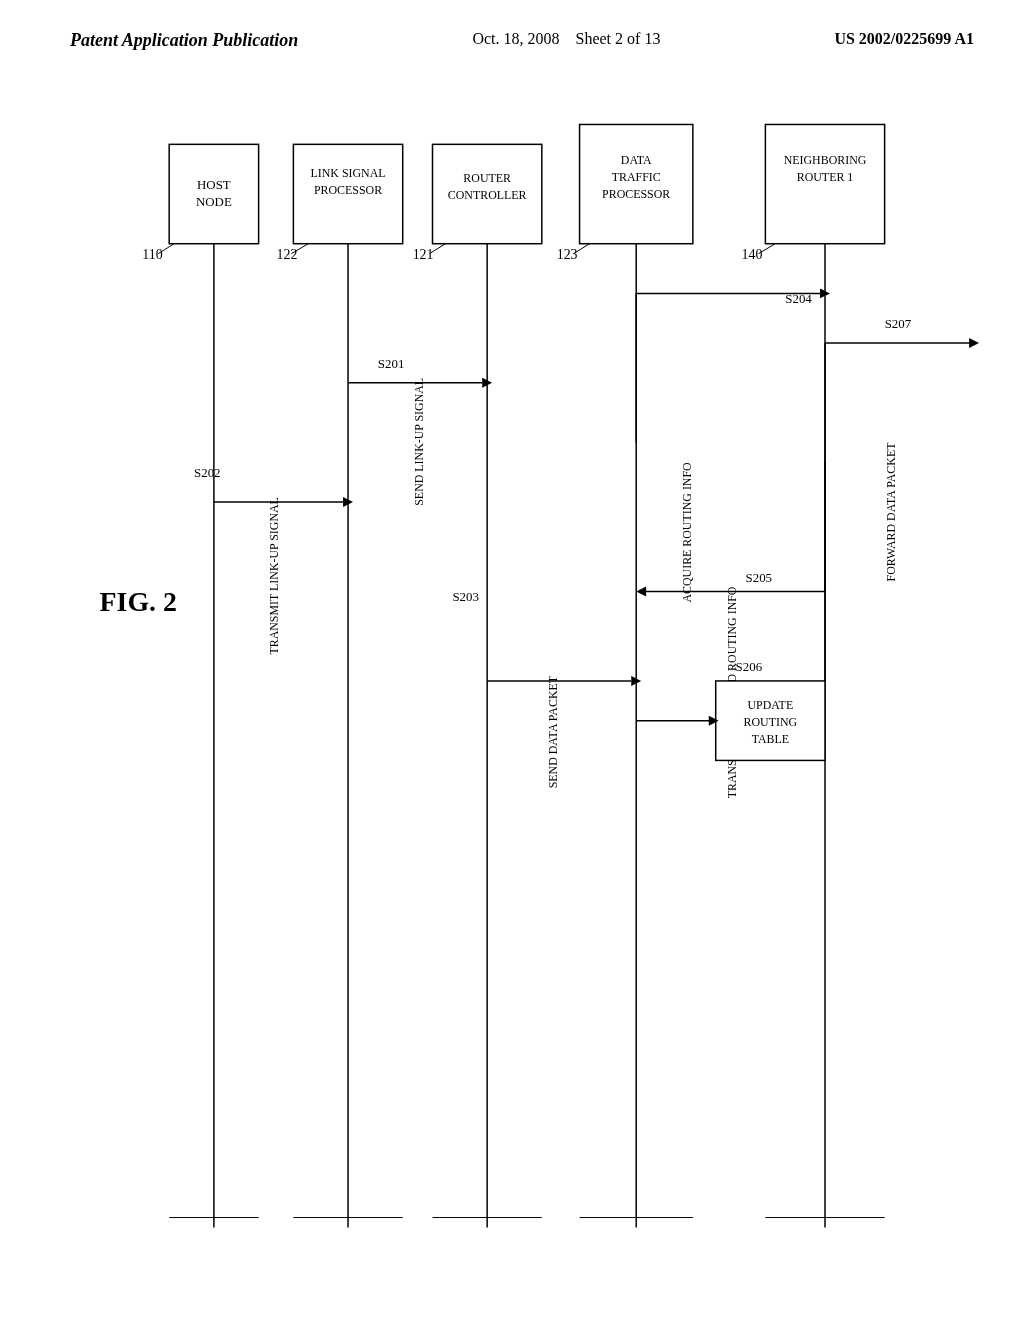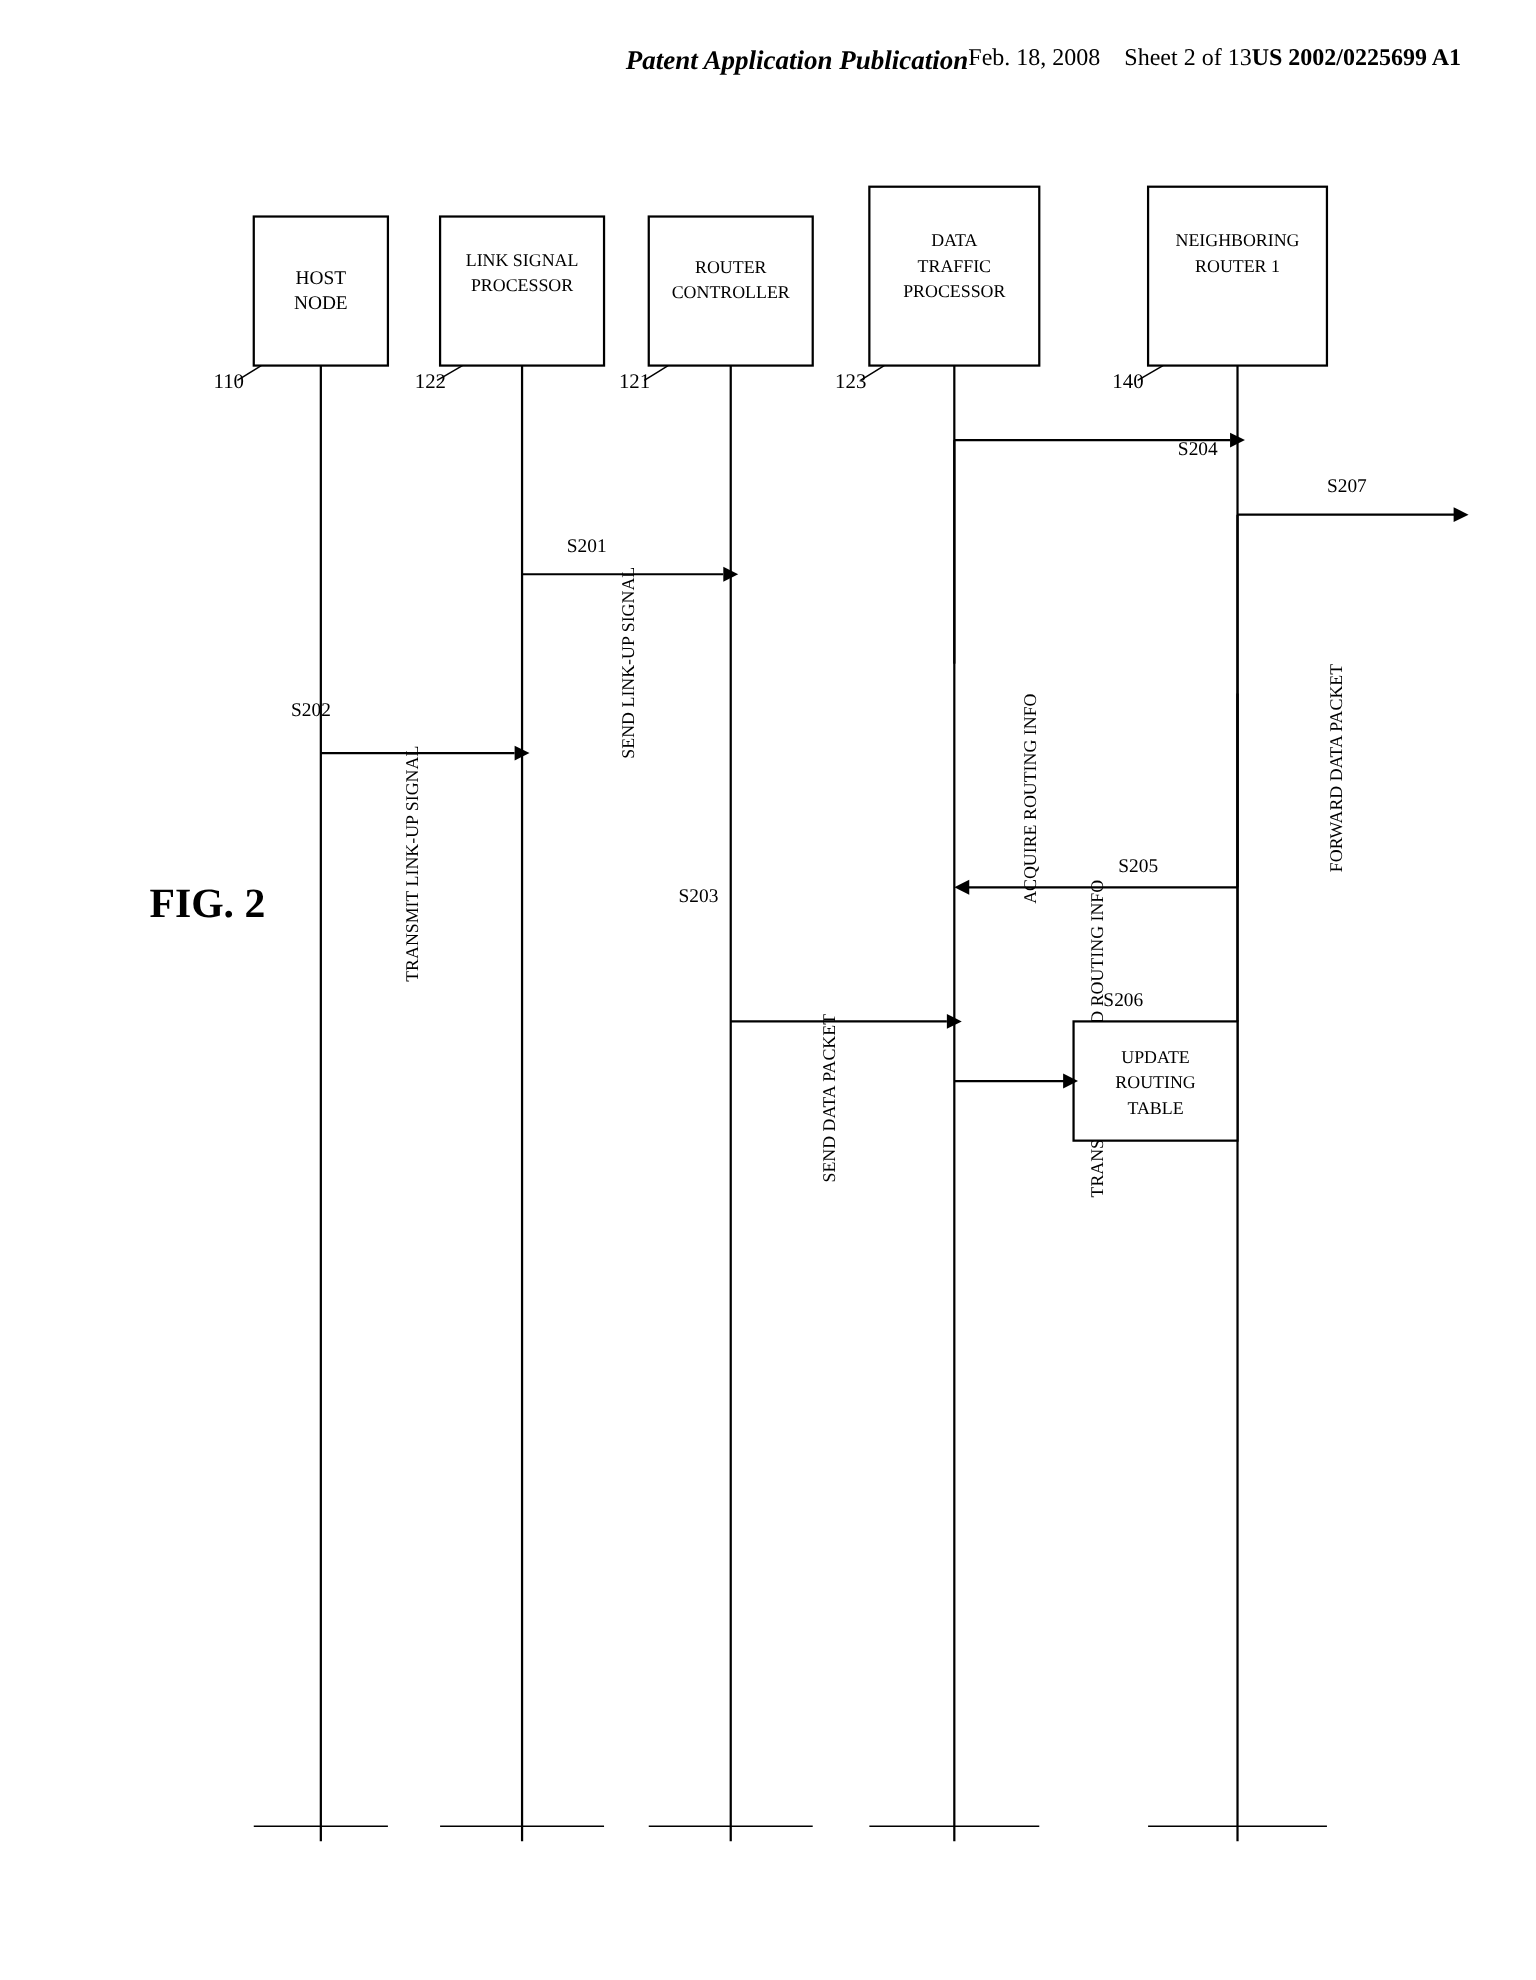--- a/index.html
+++ b/index.html
@@ -8,23 +8,23 @@
       height: 1320px;
       background: #fff;
       font-family: 'Times New Roman', Times, serif;
       overflow: hidden;
       position: relative;
     }
 
     
     .header {
       display: flex;
-      justify-content: flex-end;
+      justify-content: space-between;
       align-items: flex-start;
-      padding: 30px 50px 10px 54px;
+      padding: 30px 50px 10px 70px;
       border-bottom: none;
     }
     .header-left {
       font-size: 18px;
       font-weight: bold;
       font-style: italic;
     }
     .header-center {
       font-size: 16px;
       text-align: center;
@@ -50,21 +50,21 @@
     text {
       font-family: 'Times New Roman', Times, serif;
     }
   </style>
 </head>
 <body>
 
 <div class="header">
   <div class="header-left">Patent Application Publication</div>
   <div class="header-center">
-    <span>Feb. 18, 2008</span>&nbsp;&nbsp;&nbsp;
+    <span>Oct. 18, 2008</span>&nbsp;&nbsp;&nbsp;
     <span>Sheet 2 of 13</span>
   </div>
   <div class="header-right">US 2002/0225699 A1</div>
 </div>
 
 <div class="diagram-area">
 <svg class="main-diagram" viewBox="0 0 950 1180">
 
   <text x="60" y="530" font-size="28" font-weight="bold">FIG. 2</text>
 

